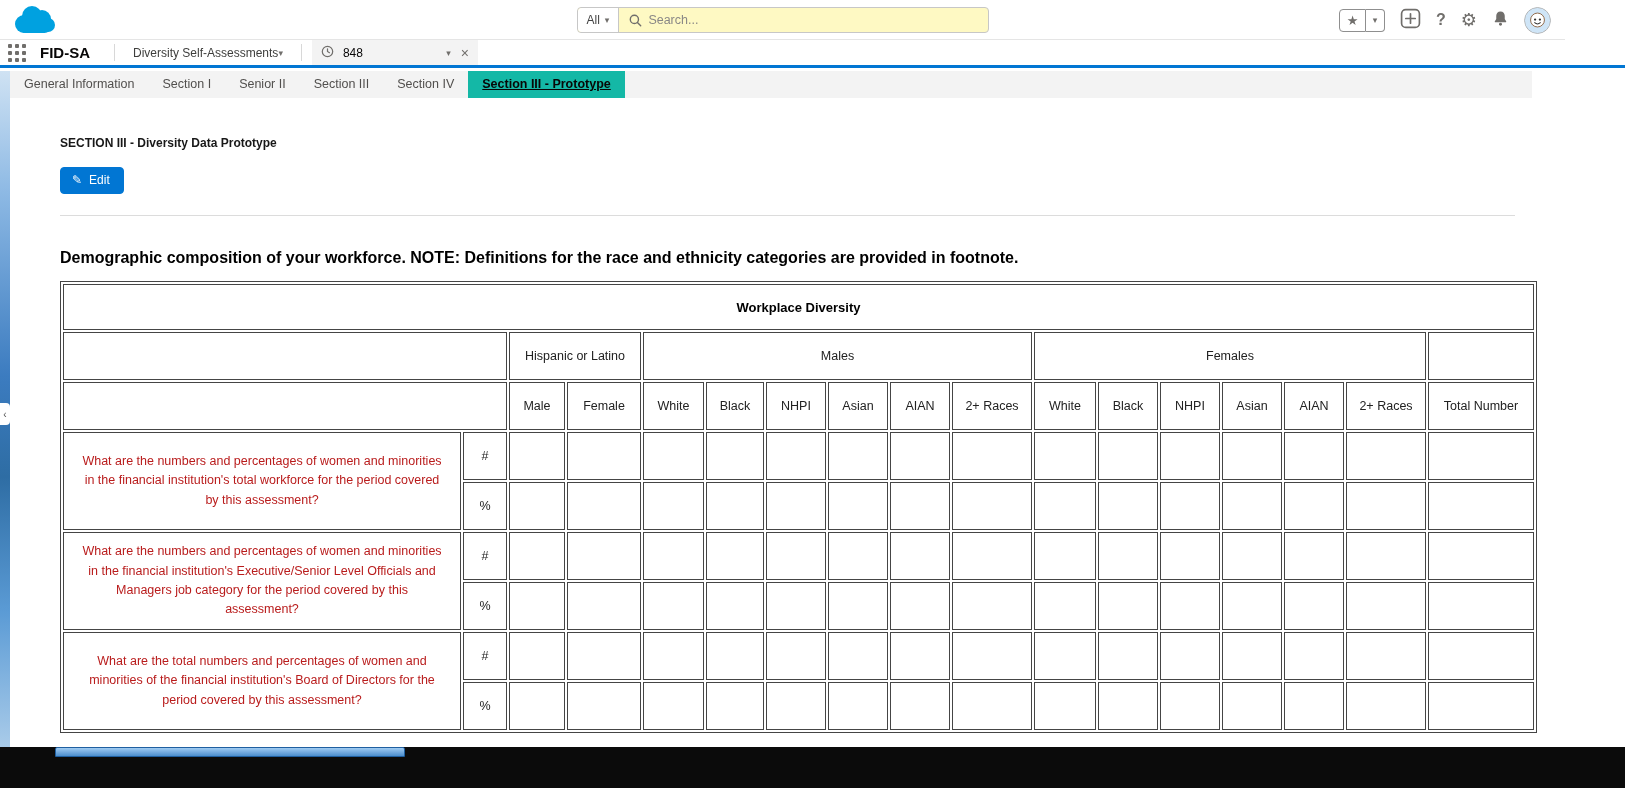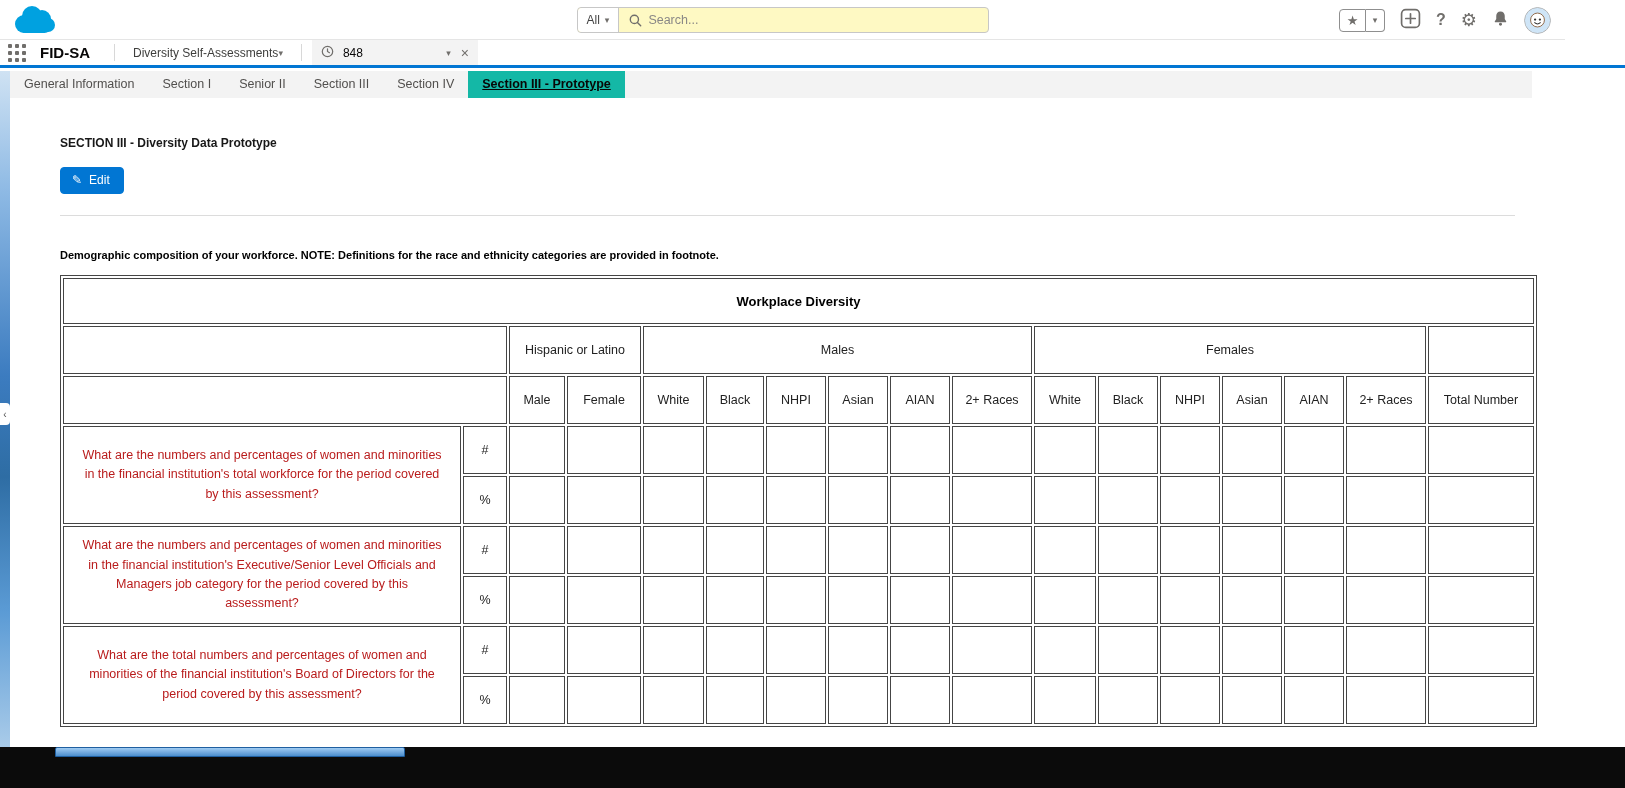--- a/index.html
+++ b/index.html
@@ -70,21 +70,21 @@
   .subtab { padding:6px 14px; font-size:12.5px; color:#514f4d; cursor:pointer;
             white-space:nowrap; }
   .subtab.active { background:#14b8a6; font-weight:bold; color:#080707;
                    text-decoration:underline; }
   .page-title { margin:38px 0 0 50px; font-size:12px; font-weight:bold; color:#181818; }
   .edit-btn { margin:17px 0 0 50px; display:inline-flex; align-items:center; gap:7px;
       background:#0176d3; color:#fff; border:1px solid #0176d3; border-radius:4px;
       padding:5px 13px 6px 11px; font-size:12px; cursor:pointer; font-family:inherit; }
   .edit-btn .pencil { font-size:12px; }
   .divider { margin:21px 50px 0 50px; border-top:1px solid #dcdcdc; }
-  .note { margin:33px 50px 0 50px; font-size:11px; font-weight:bold; color:#000; }
+  .note { margin:33px 50px 0 50px; font-size:16px; font-weight:bold; color:#000; }
 
   
   .table-wrap { margin:14px 0 12px 50px; }
   table.dt { border-collapse:separate; border-spacing:2px; table-layout:fixed;
              width:1466px; background:#fff; border:1px solid #454545; }
   .dt th, .dt td { border:1px solid #454545; background:#fff; text-align:center;
       vertical-align:middle; font-size:12.5px; font-weight:normal; color:#333;
       padding:2px; overflow:hidden; }
   .dt .title-cell { height:46px; font-weight:bold; font-size:13px; color:#000; }
   .dt .group-row th { height:48px; color:#222; }

